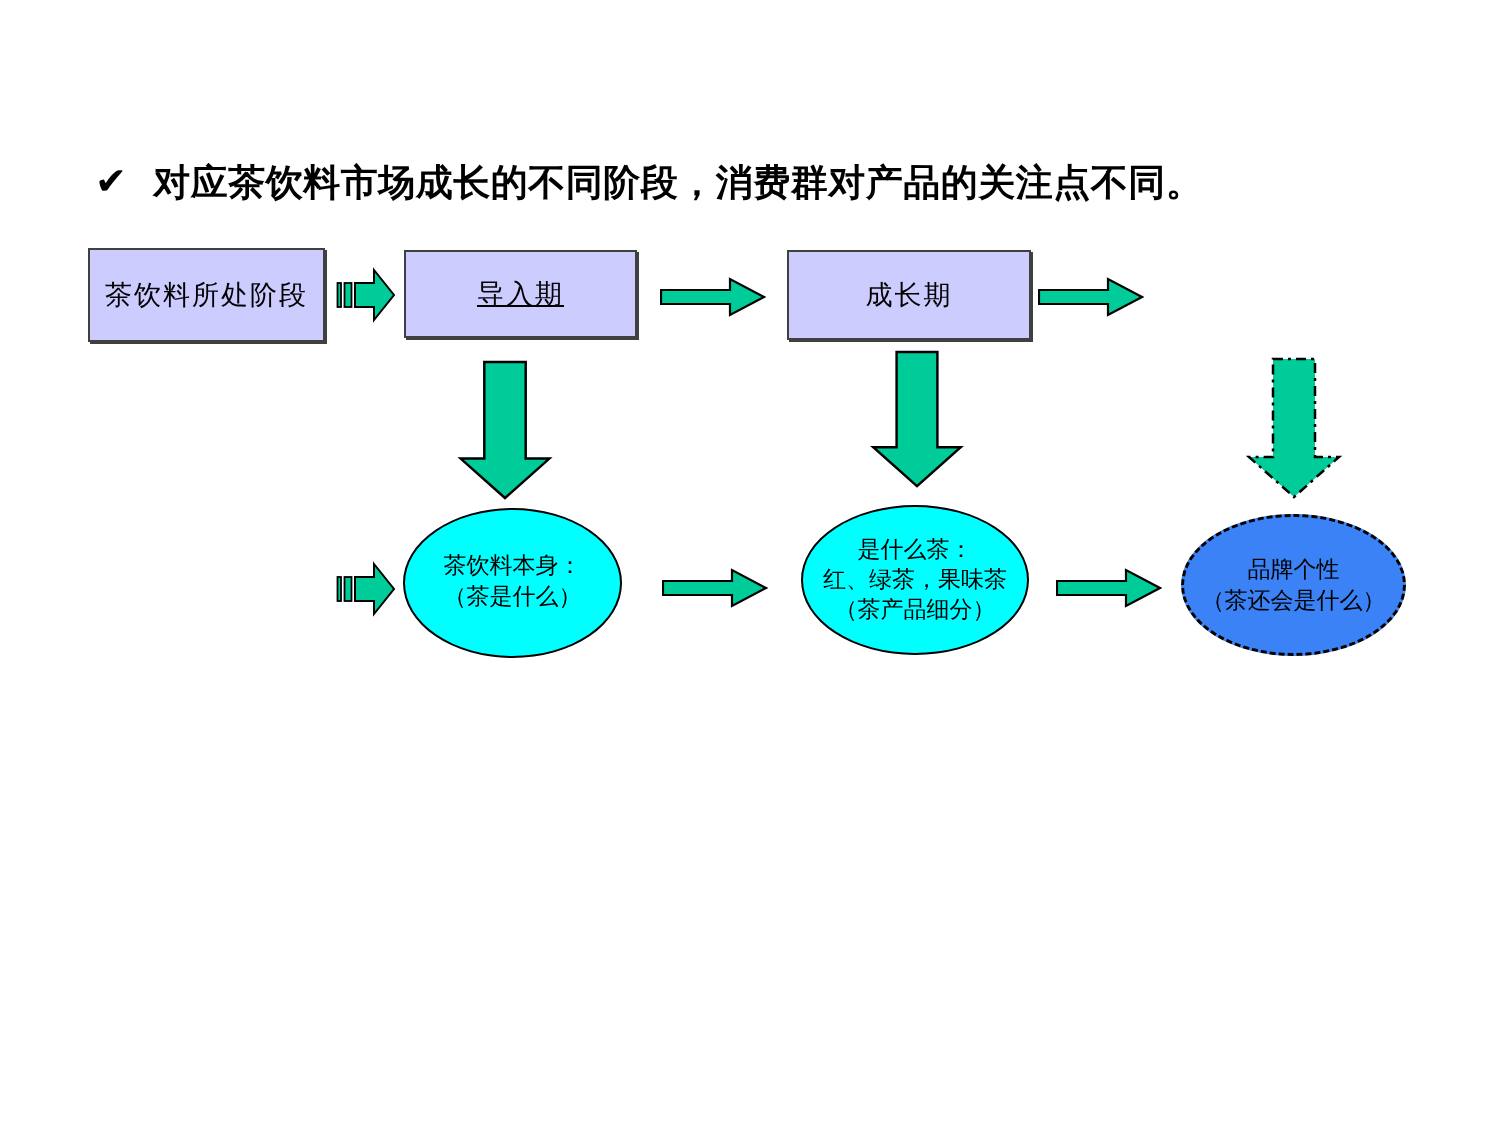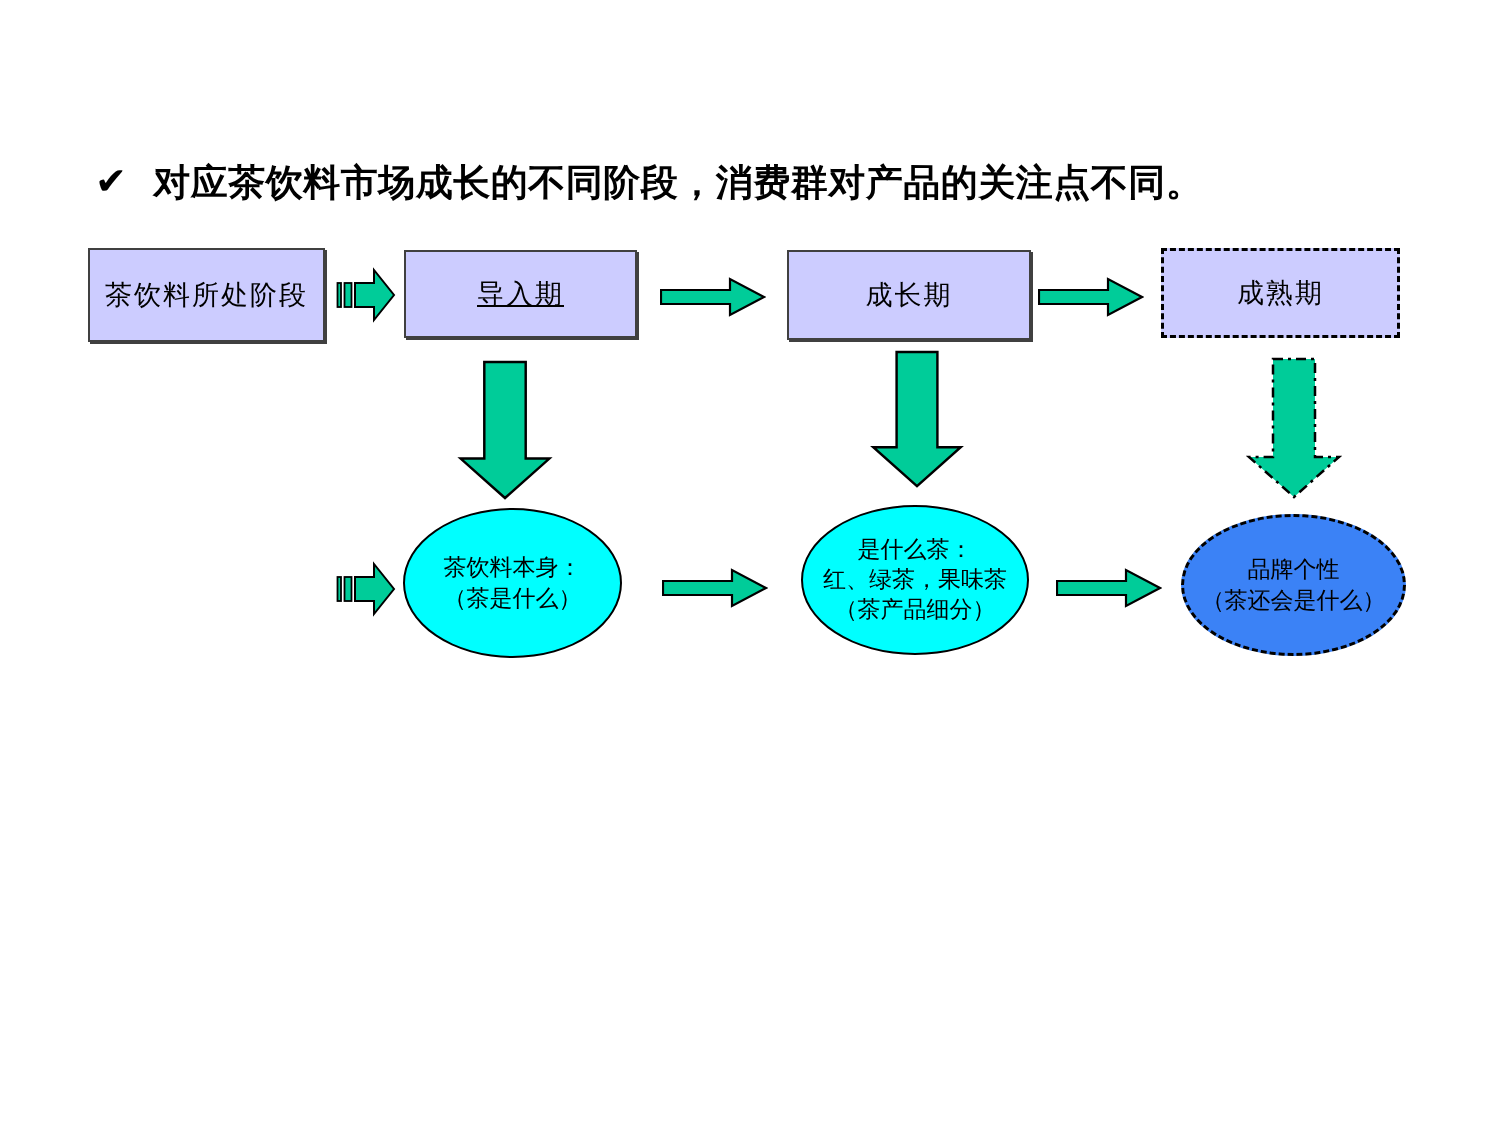--- a/index.html
+++ b/index.html
@@ -57,21 +57,21 @@
     display: flex;
     flex-direction: column;
     align-items: center;
     justify-content: center;
     text-align: center;
     font-size: 23px;
     line-height: 1.35;
     box-sizing: border-box;
   }
   .e1 { left: 87px;  top: 512px; width: 229px; height: 138px; font-size: 28px; letter-spacing: 1px; }
-  .e2 { left: 403px; top: 508px; width: 219px; height: 150px; }
+  .e2 { left: 403px; top: 508px; width: 219px; height: 150px; font-family: Liberation Mono, monospace; }
   .e3 { left: 801px; top: 505px; width: 228px; height: 150px; line-height: 1.3; }
   .e4 { left: 1181px; top: 514px; width: 225px; height: 142px;
         background: #3b82f6; border: 3px dashed #000; }
   
   .arrow { position: absolute; }
   .striped1 { left: 336px; top: 266px; }
   .striped2 { left: 336px; top: 560px; }
   .r1a { left: 660px;  top: 277px; }
   .r1b { left: 1038px; top: 277px; }
   .r2a { left: 662px;  top: 568px; }
@@ -115,23 +115,20 @@
   <div class="box box3 shadowed">
     <span>成长期</span>
   </div>
 
   <div class="arrow r1b">
     <svg width="106" height="40" viewBox="0 0 106 40">
       <polygon points="1,13 70,13 70,2 104,20 70,38 70,27 1,27" fill="#00CC99" stroke="#000" stroke-width="2.2"></polygon>
     </svg>
   </div>
 
-  <div class="box box4">
-    <span>成熟期</span>
-  </div>
 
   <div class="arrow d1">
     <svg width="96" height="140" viewBox="0 0 96 142">
       <polygon points="27,2 69,2 69,100 93,100 48,140 3,100 27,100" fill="#00CC99" stroke="#000" stroke-width="2.5"></polygon>
     </svg>
   </div>
   <div class="arrow d2">
     <svg width="96" height="138" viewBox="0 0 96 142">
       <polygon points="27,2 69,2 69,100 93,100 48,140 3,100 27,100" fill="#00CC99" stroke="#000" stroke-width="2.5"></polygon>
     </svg>

